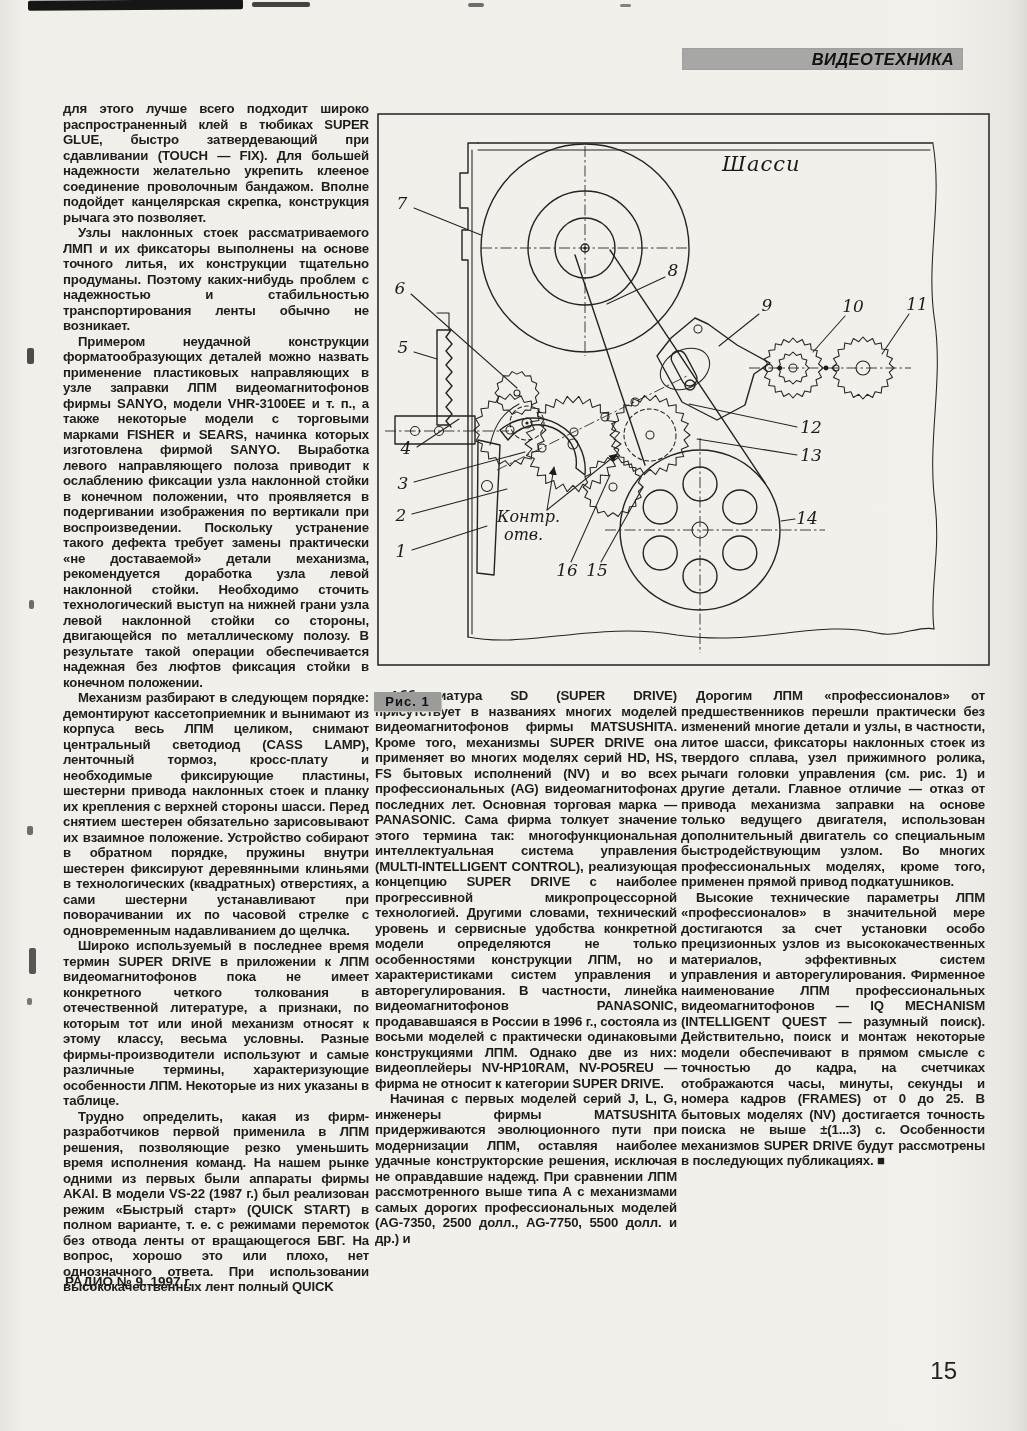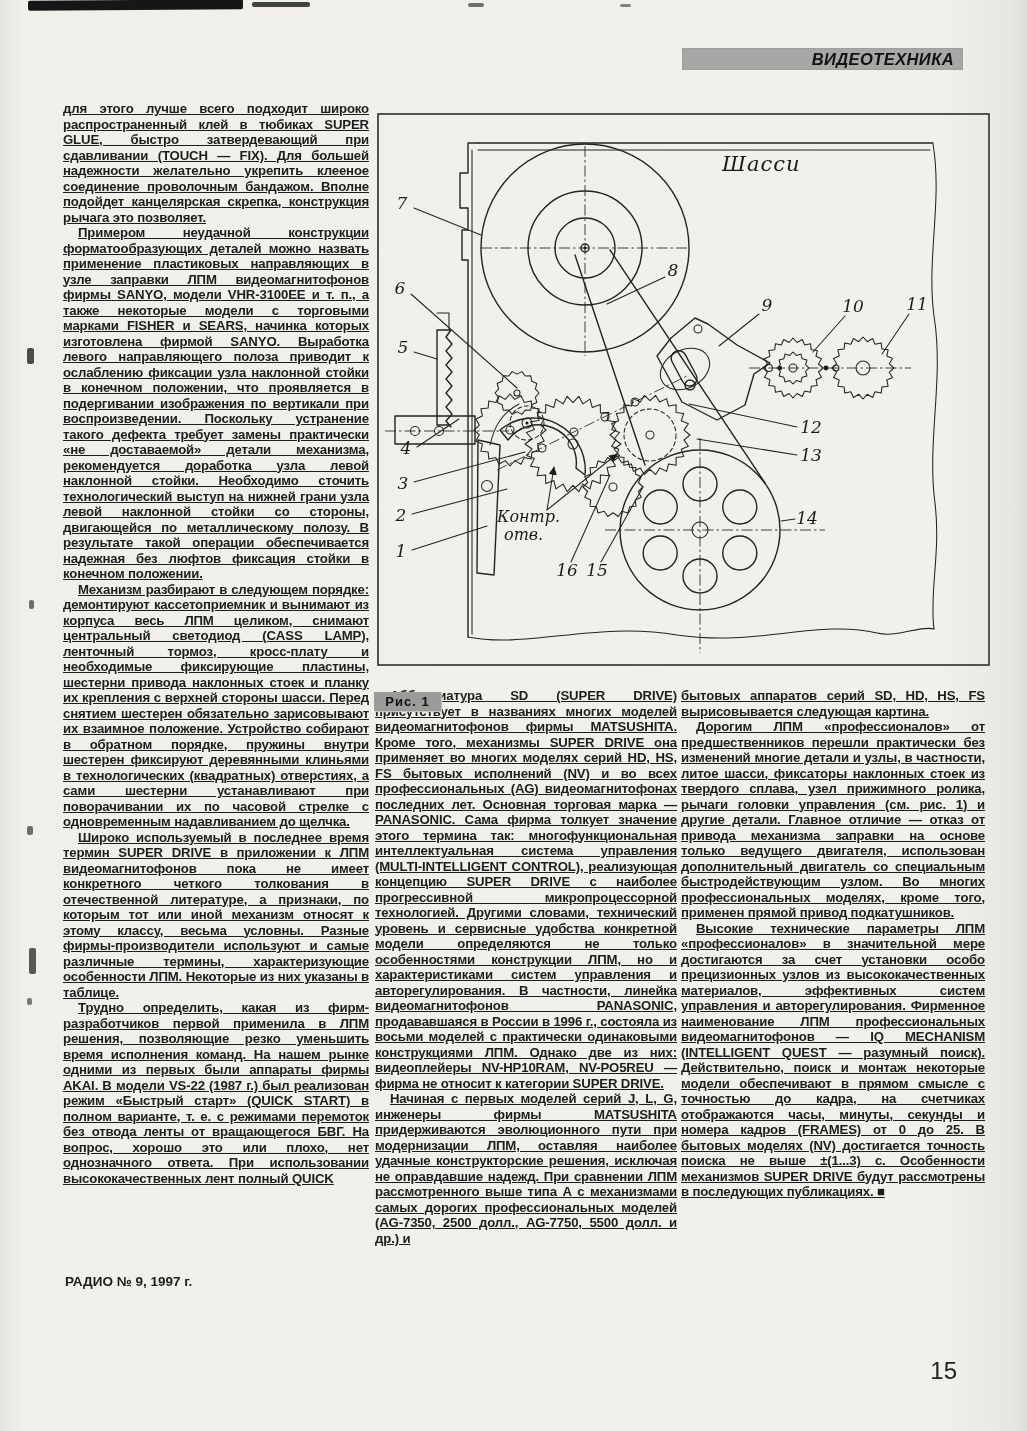--- a/index.html
+++ b/index.html
@@ -20,21 +20,21 @@
   }
   .band span{
     font:italic 700 16.5px/1 "Liberation Sans",sans-serif;color:#121212;letter-spacing:.4px;
   }
   
   .col{
     position:absolute;text-align:justify;
     font:700 13.2px/15.5px "Liberation Sans",sans-serif;
     letter-spacing:-.15px;color:#1d1d1d;
   }
-  .para{margin:0;text-indent:15px;text-decoration:underline;}
+  .para{margin:0;text-indent:15px;}
   .para.noindent{text-indent:0;}
   
   .figure{position:absolute;left:377px;top:113px;width:613px;height:553px;}
   .figcap{
     position:absolute;left:374px;top:656px;width:67px;height:19px;
     background:#9b9b99;color:#111;
     font:700 13px/19px "Liberation Sans",sans-serif;text-align:center;letter-spacing:1px;
     box-shadow:1px 1px 1px #c7c5bf;
     margin-top:36px;
   }
@@ -64,31 +64,31 @@
   <div class="smear" style="left:27px;top:826px;width:6px;height:9px;opacity:.6;"></div>
   <div class="smear" style="left:29px;top:948px;width:7px;height:26px;opacity:.7;"></div>
   <div class="smear" style="left:27px;top:998px;width:5px;height:7px;opacity:.55;"></div>
 
   <div class="band">
     <span>ВИДЕОТЕХНИКА</span>
   </div>
 
   <div class="col" style="left:63px;top:101px;width:306px;" lang="ru">
       <p class="para noindent">для этого лучше всего подходит широко распространенный клей в тюбиках SUPER GLUE, быстро затвердевающий при сдавливании (TOUCH — FIX). Для большей надежности желательно укрепить клееное соединение проволочным бандажом. Вполне подойдет канцелярская скрепка, конструкция рычага это позволяет.</p>
+      <p class="para">Узлы наклонных стоек рассматриваемого ЛМП и их фиксаторы выполнены на основе точного литья, их конструкции тщательно продуманы. Поэтому каких-нибудь проблем с надежностью и стабильностью транспортирования ленты обычно не возникает.</p>
       <p class="para">Примером неудачной конструкции форматообразующих деталей можно назвать применение пластиковых направляющих в узле заправки ЛПМ видеомагнитофонов фирмы SANYO, модели VHR-3100EE и т. п., а также некоторые модели с торговыми марками FISHER и SEARS, начинка которых изготовлена фирмой SANYO. Выработка левого направляющего полоза приводит к ослаблению фиксации узла наклонной стойки в конечном положении, что проявляется в подергивании изображения по вертикали при воспроизведении. Поскольку устранение такого дефекта требует замены практически «не доставаемой» детали механизма, рекомендуется доработка узла левой наклонной стойки. Необходимо сточить технологический выступ на нижней грани узла левой наклонной стойки со стороны, двигающейся по металлическому полозу. В результате такой операции обеспечивается надежная без люфтов фиксация стойки в конечном положении.</p>
       <p class="para">Механизм разбирают в следующем порядке: демонтируют кассетоприемник и вынимают из корпуса весь ЛПМ целиком, снимают центральный светодиод (CASS LAMP), ленточный тормоз, кросс-плату и необходимые фиксирующие пластины, шестерни привода наклонных стоек и планку их крепления с верхней стороны шасси. Перед снятием шестерен обязательно зарисовывают их взаимное положение. Устройство собирают в обратном порядке, пружины внутри шестерен фиксируют деревянными клиньями в технологических (квадратных) отверстиях, а сами шестерни устанавливают при поворачивании их по часовой стрелке с одновременным надавливанием до щелчка.</p>
       <p class="para">Широко используемый в последнее время термин SUPER DRIVE в приложении к ЛПМ видеомагнитофонов пока не имеет конкретного четкого толкования в отечественной литературе, а признаки, по которым тот или иной механизм относят к этому классу, весьма условны. Разные фирмы-производители используют и самые различные термины, характеризующие особенности ЛПМ. Некоторые из них указаны в таблице.</p>
       <p class="para">Трудно определить, какая из фирм-разработчиков первой применила в ЛПМ решения, позволяющие резко уменьшить время исполнения команд. На нашем рынке одними из первых были аппараты фирмы AKAI. В модели VS-22 (1987 г.) был реализован режим «Быстрый старт» (QUICK START) в полном варианте, т. е. с режимами перемоток без отвода ленты от вращающегося БВГ. На вопрос, хорошо это или плохо, нет однозначного ответа. При использовании высококачественных лент полный QUICK</p>
     </div>
   <div class="col" style="left:375px;top:688px;width:302px;" lang="ru">
       <p class="para">Аббревиатура SD (SUPER DRIVE) присутствует в названиях многих моделей видеомагнитофонов фирмы MATSUSHITA. Кроме того, механизмы SUPER DRIVE она применяет во многих моделях серий HD, HS, FS бытовых исполнений (NV) и во всех профессиональных (AG) видеомагнитофонах последних лет. Основная торговая марка — PANASONIC. Сама фирма толкует значение этого термина так: многофункциональная интеллектуальная система управления (MULTI-INTELLIGENT CONTROL), реализующая концепцию SUPER DRIVE с наиболее прогрессивной микропроцессорной технологией. Другими словами, технический уровень и сервисные удобства конкретной модели определяются не только особенностями конструкции ЛПМ, но и характеристиками систем управления и авторегулирования. В частности, линейка видеомагнитофонов PANASONIC, продававшаяся в России в 1996 г., состояла из восьми моделей с практически одинаковыми конструкциями ЛПМ. Однако две из них: видеоплейеры NV-HP10RAM, NV-PO5REU — фирма не относит к категории SUPER DRIVE.</p>
       <p class="para">Начиная с первых моделей серий J, L, G, инженеры фирмы MATSUSHITA придерживаются эволюционного пути при модернизации ЛПМ, оставляя наиболее удачные конструкторские решения, исключая не оправдавшие надежд. При сравнении ЛПМ рассмотренного выше типа А с механизмами самых дорогих профессиональных моделей (AG-7350, 2500 долл., AG-7750, 5500 долл. и др.) и</p>
     </div>
   <div class="col" style="left:681px;top:688px;width:304px;" lang="ru">
-      <p class="para noindent">бытовых аппаратов серий SD, HD, HS, FS вырисовывается следующая картина.</p>
       <p class="para">Дорогим ЛПМ «профессионалов» от предшественников перешли практически без изменений многие детали и узлы, в частности, литое шасси, фиксаторы наклонных стоек из твердого сплава, узел прижимного ролика, рычаги головки управления (см. рис. 1) и другие детали. Главное отличие — отказ от привода механизма заправки на основе только ведущего двигателя, использован дополнительный двигатель со специальным быстродействующим узлом. Во многих профессиональных моделях, кроме того, применен прямой привод подкатушников.</p>
       <p class="para">Высокие технические параметры ЛПМ «профессионалов» в значительной мере достигаются за счет установки особо прецизионных узлов из высококачественных материалов, эффективных систем управления и авторегулирования. Фирменное наименование ЛПМ профессиональных видеомагнитофонов — IQ MECHANISM (INTELLIGENT QUEST — разумный поиск). Действительно, поиск и монтаж некоторые модели обеспечивают в прямом смысле с точностью до кадра, на счетчиках отображаются часы, минуты, секунды и номера кадров (FRAMES) от 0 до 25. В бытовых моделях (NV) достигается точность поиска не выше ±(1...3) с. Особенности механизмов SUPER DRIVE будут рассмотрены в последующих публикациях.  ■</p>
     </div>
 
   <div class="figure">
     <svg id="fig-svg" viewBox="0 0 613 553" width="613" height="553">
       <defs>
         <marker id="arr" markerWidth="9" markerHeight="9" refX="7.5" refY="4" orient="auto">
           <path d="M0,0 L8,4 L0,8 Z" fill="#1c1c1c"></path>
         </marker>

